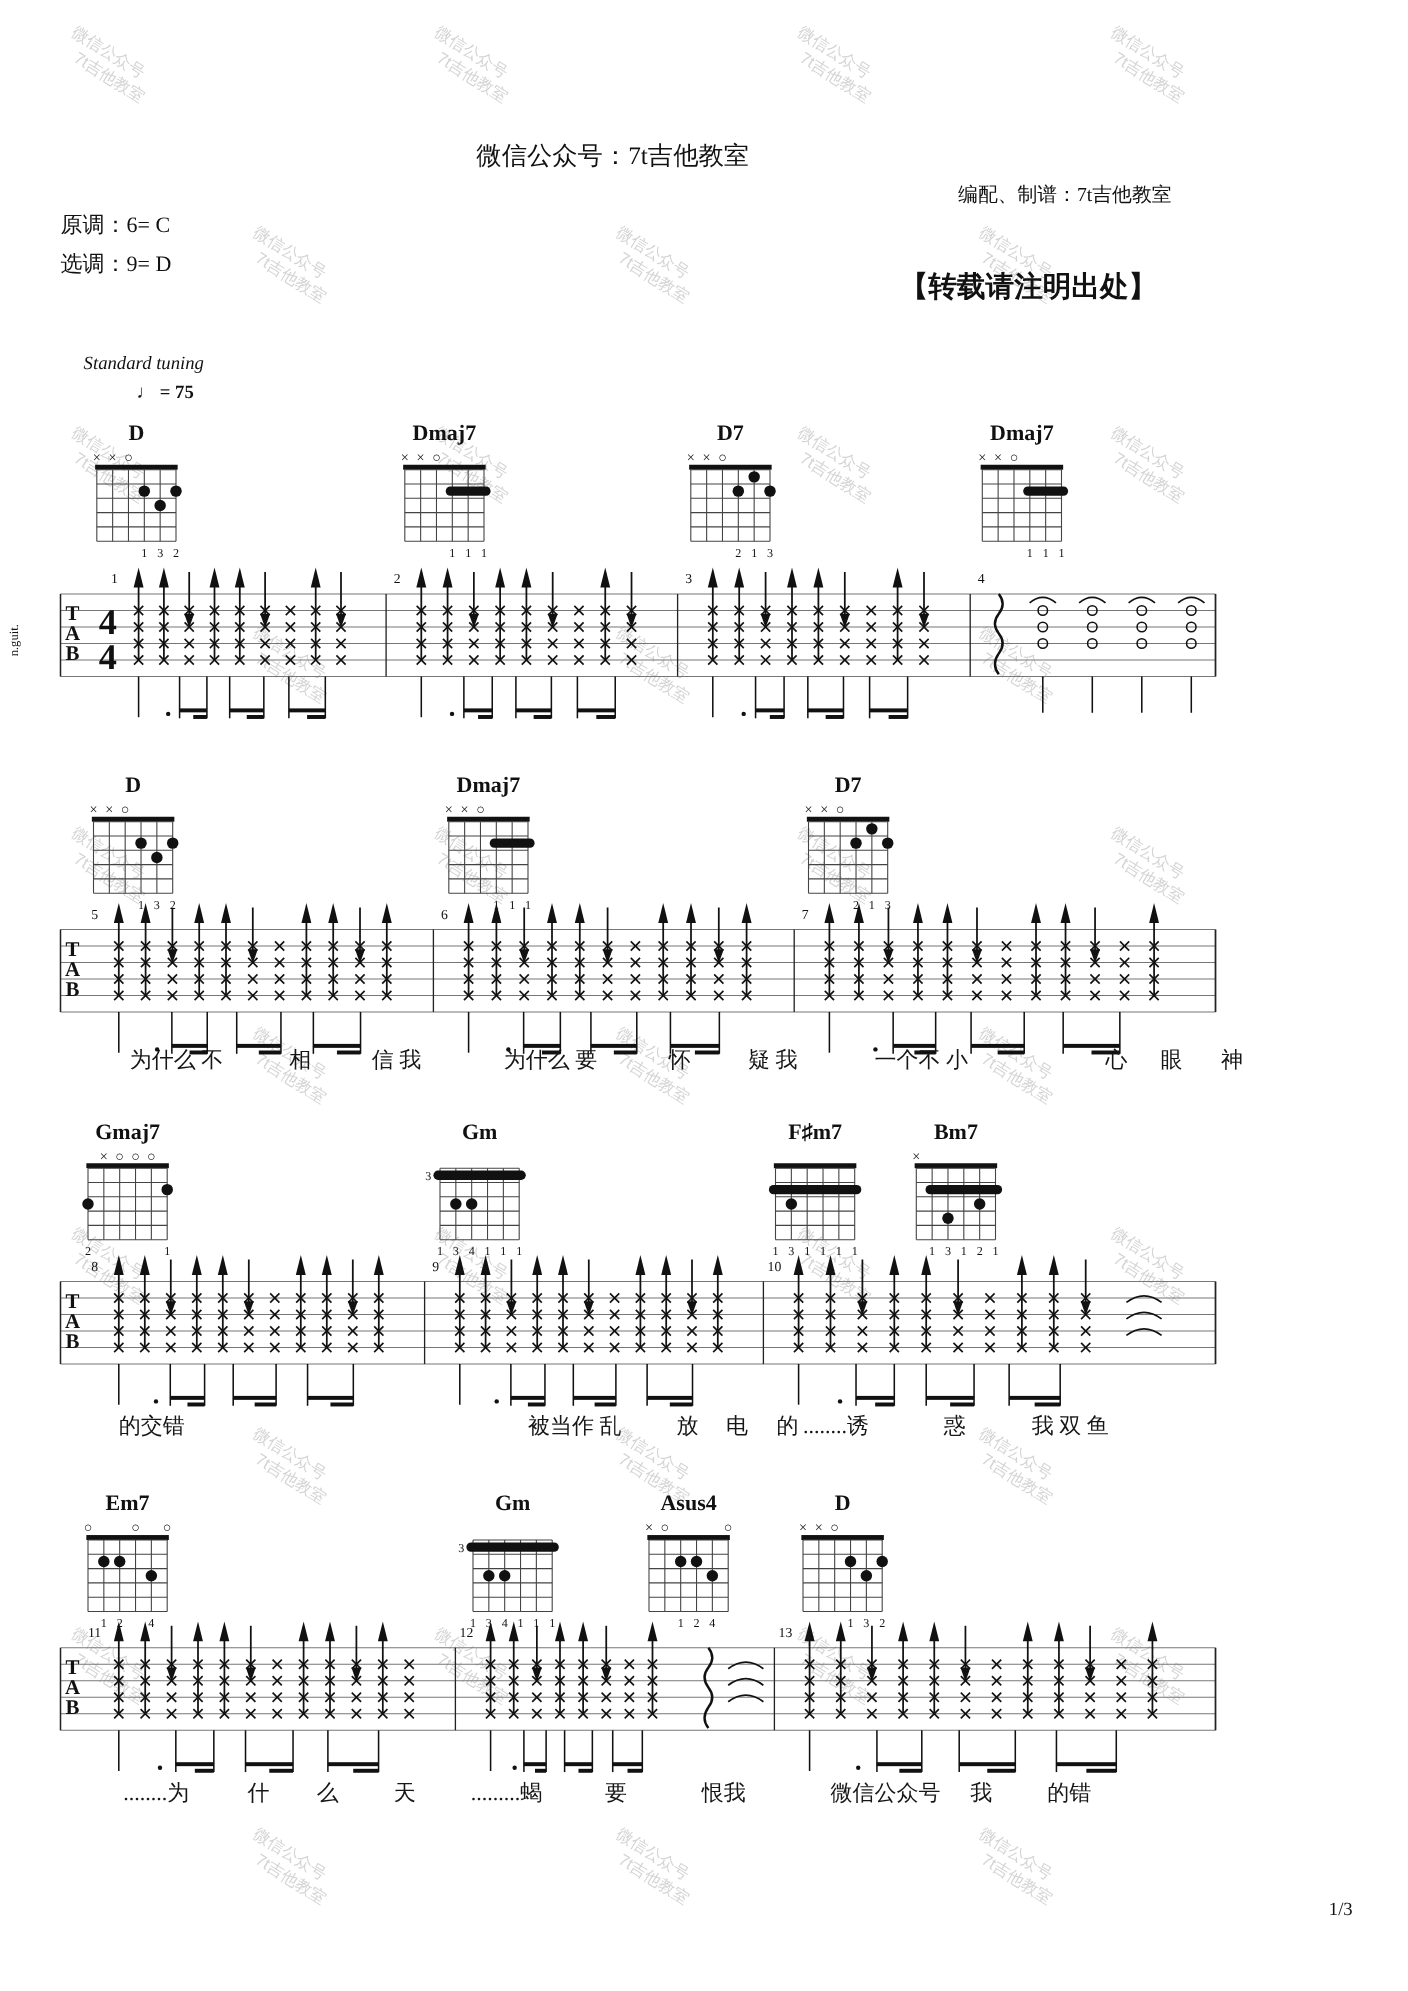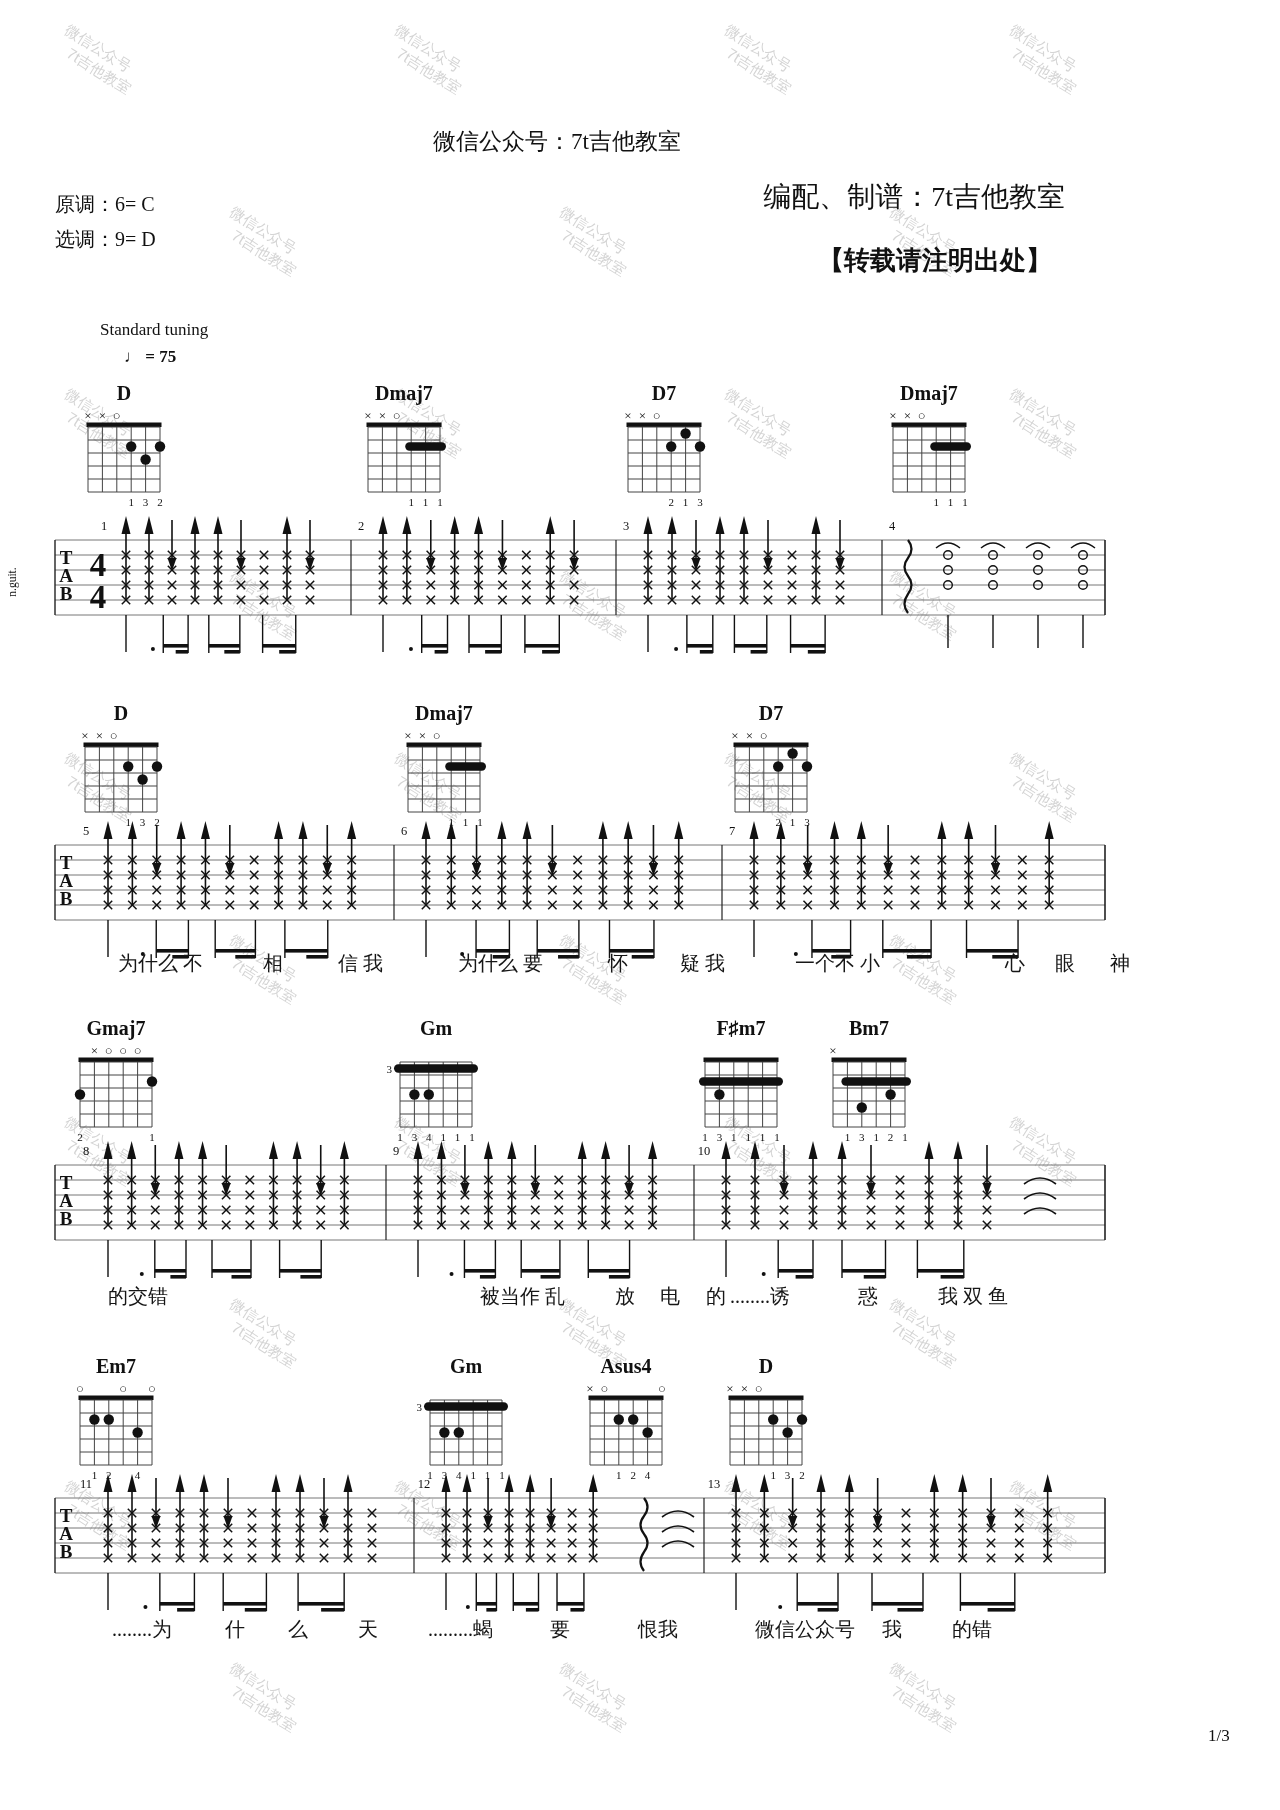--- a/index.html
+++ b/index.html
@@ -1,25 +1,25 @@
 <!DOCTYPE html>
 <html><head>
 <meta charset="utf-8">
 <style>
   html,body{margin:0;padding:0;background:#e8e8e8;}
   #page{position:relative;width:1280px;height:1810px;background:#ffffff;margin:0 auto;overflow:hidden;
         font-family:"Liberation Serif","DejaVu Serif",serif;color:#111;}
   .abs{position:absolute;}
   #title{top:68px;left:600px;transform:translateX(-50%);font-size:38px;font-weight:700;letter-spacing:2px;white-space:nowrap;}
   #subtitle{top:126px;left:557px;transform:translateX(-50%);font-size:23px;white-space:nowrap;}
-  #credit{top:178px;right:215px;font-size:28px;white-space:nowrap;text-align:center;}
+  #credit{top:165px;right:215px;font-size:18px;white-space:nowrap;text-align:center;}
   #key-original{top:191px;left:55px;font-size:20px;}
   #key-selected{top:226px;left:55px;font-size:20px;}
   #notice{top:243px;right:228px;font-size:26px;font-weight:700;white-space:nowrap;margin-left:24px;}
-  #tuning{top:320px;left:100px;font-size:17px;}
+  #tuning{top:320px;left:76px;font-size:17px;font-style:italic;}
   #tempo{top:347px;left:124px;font-size:17px;font-weight:700;}
   #page-num{top:1726px;left:1208px;font-size:17px;}
   .lyric{position:absolute;font-size:20px;white-space:pre;color:#161616;}
   .wm{position:absolute;color:#d4d4d4;font-family:"Liberation Sans","DejaVu Sans",sans-serif;
       font-size:15px;line-height:19px;transform:rotate(32deg);pointer-events:none;white-space:nowrap;}
   .wm .l2{margin-left:14px;}
   svg{position:absolute;overflow:visible;}
   svg text{font-family:"Liberation Serif","DejaVu Serif",serif;}
 </style>
 </head>

